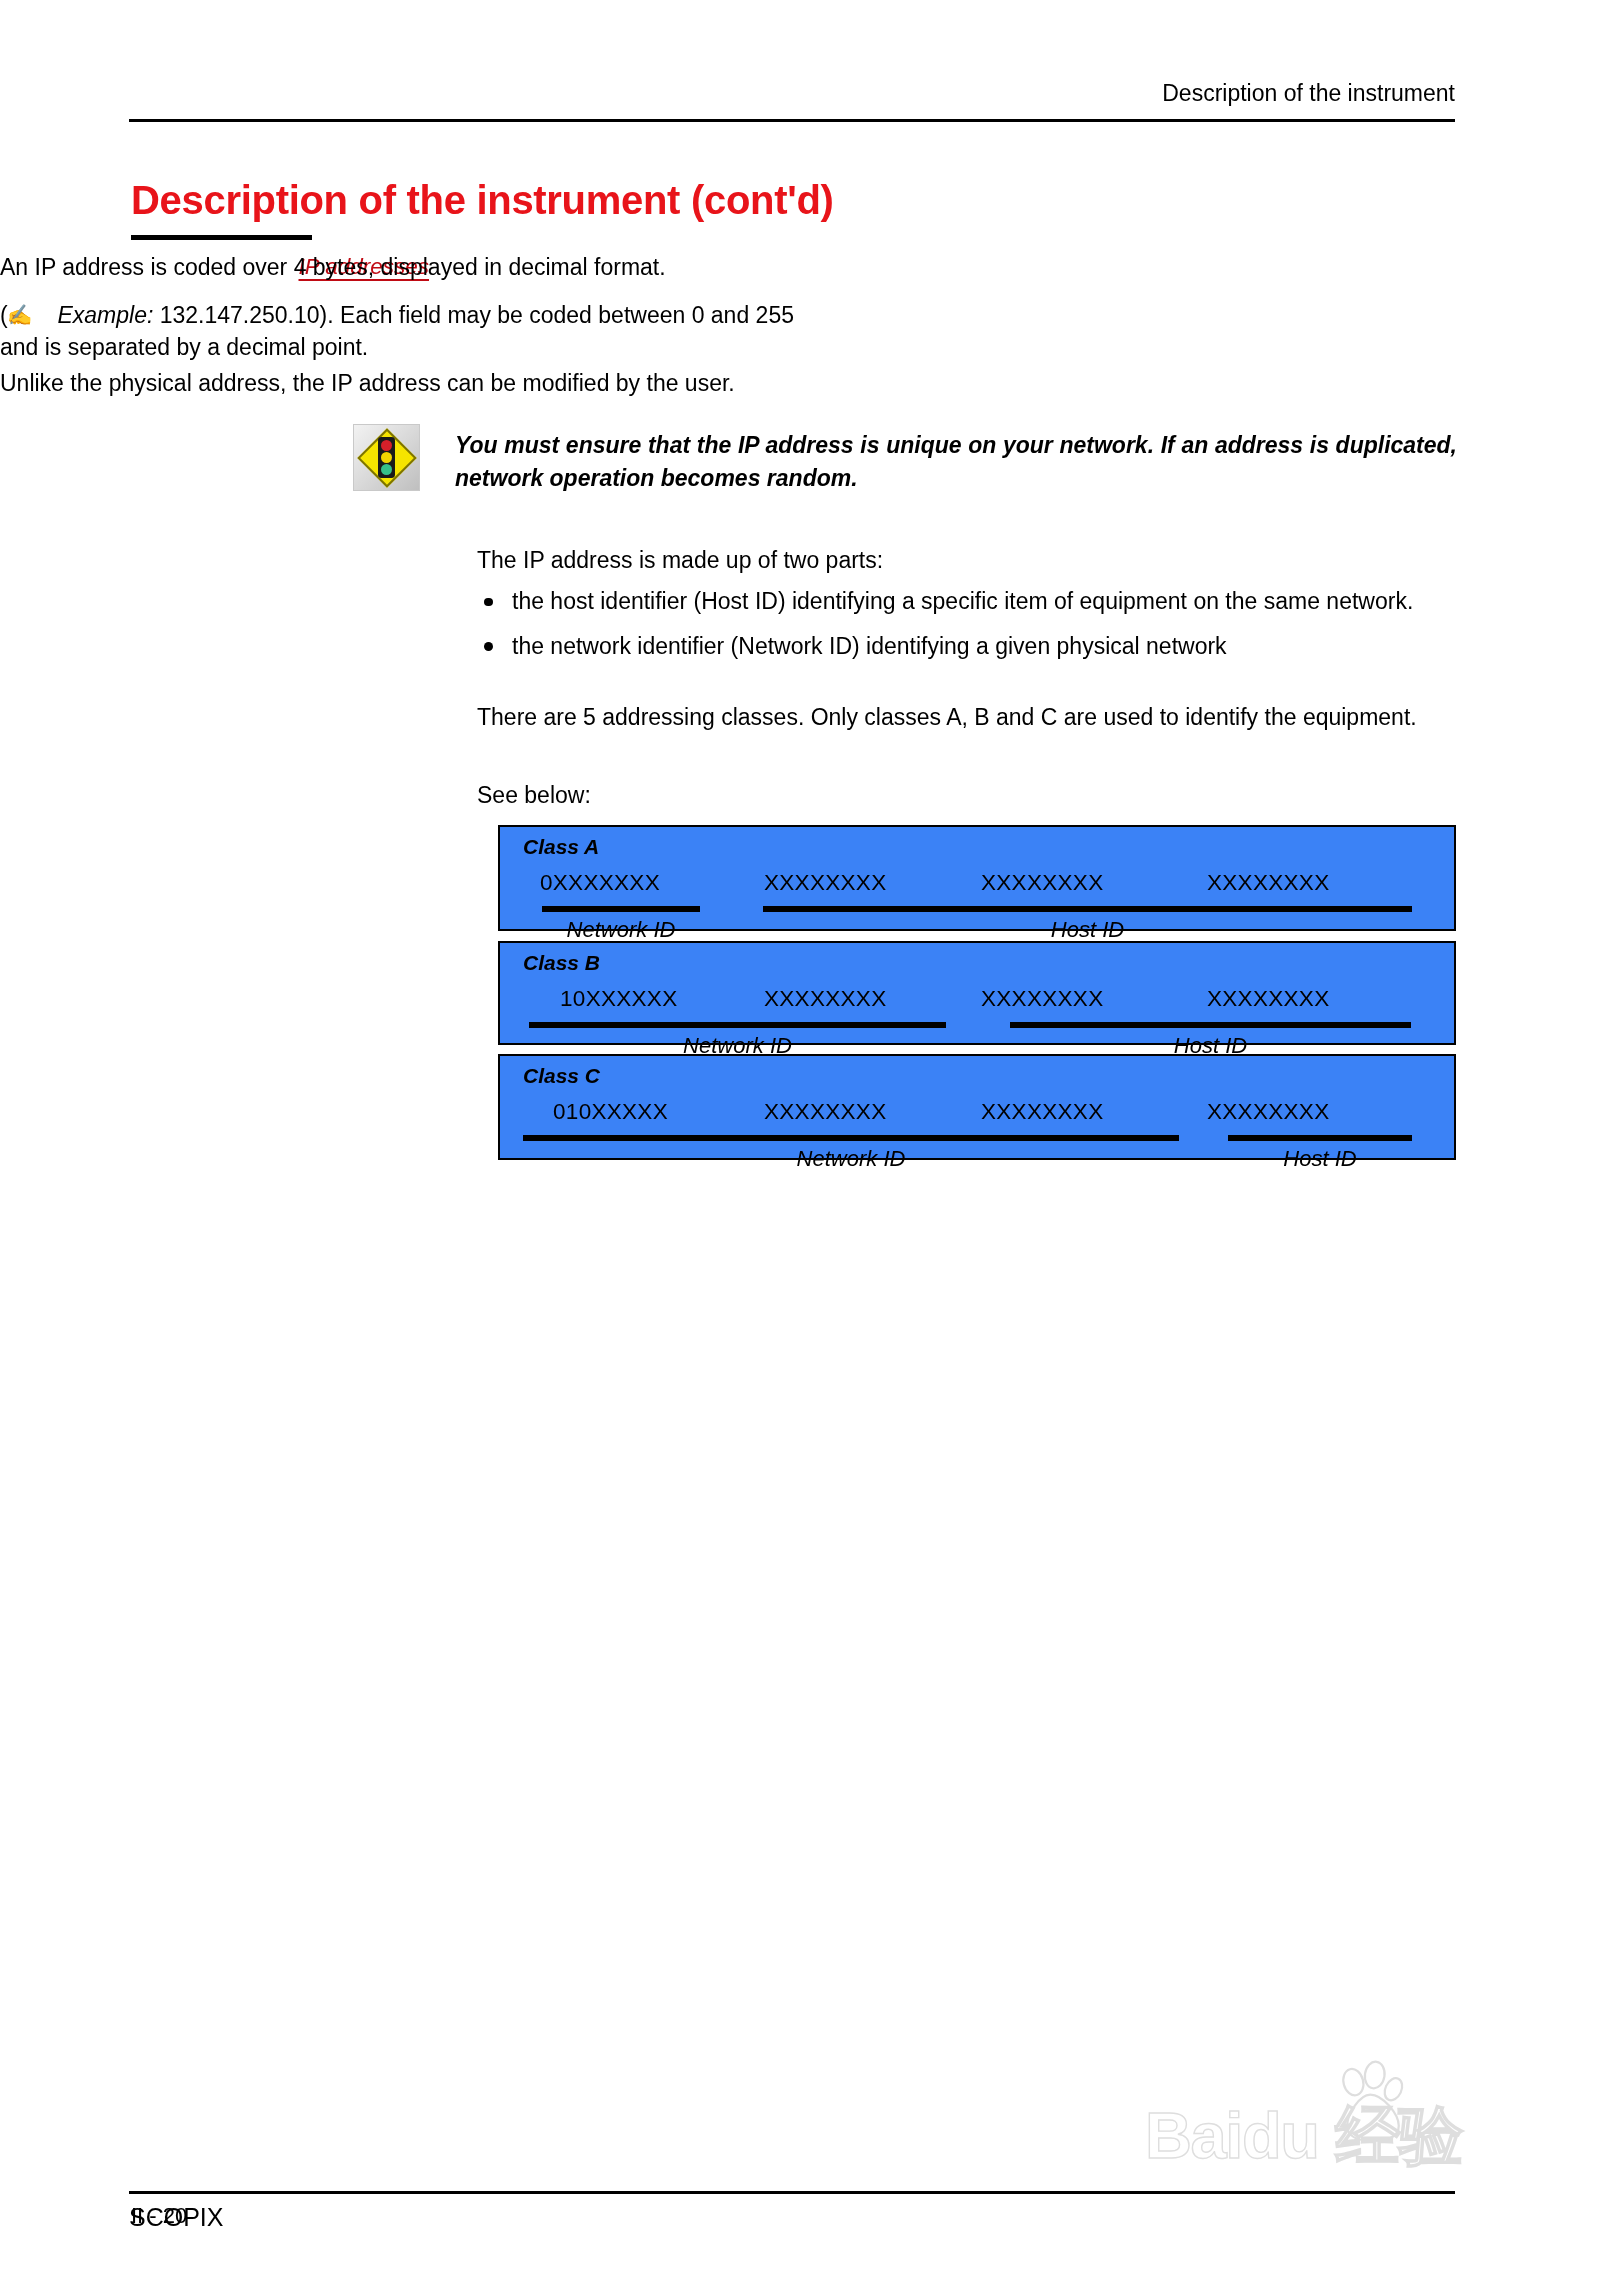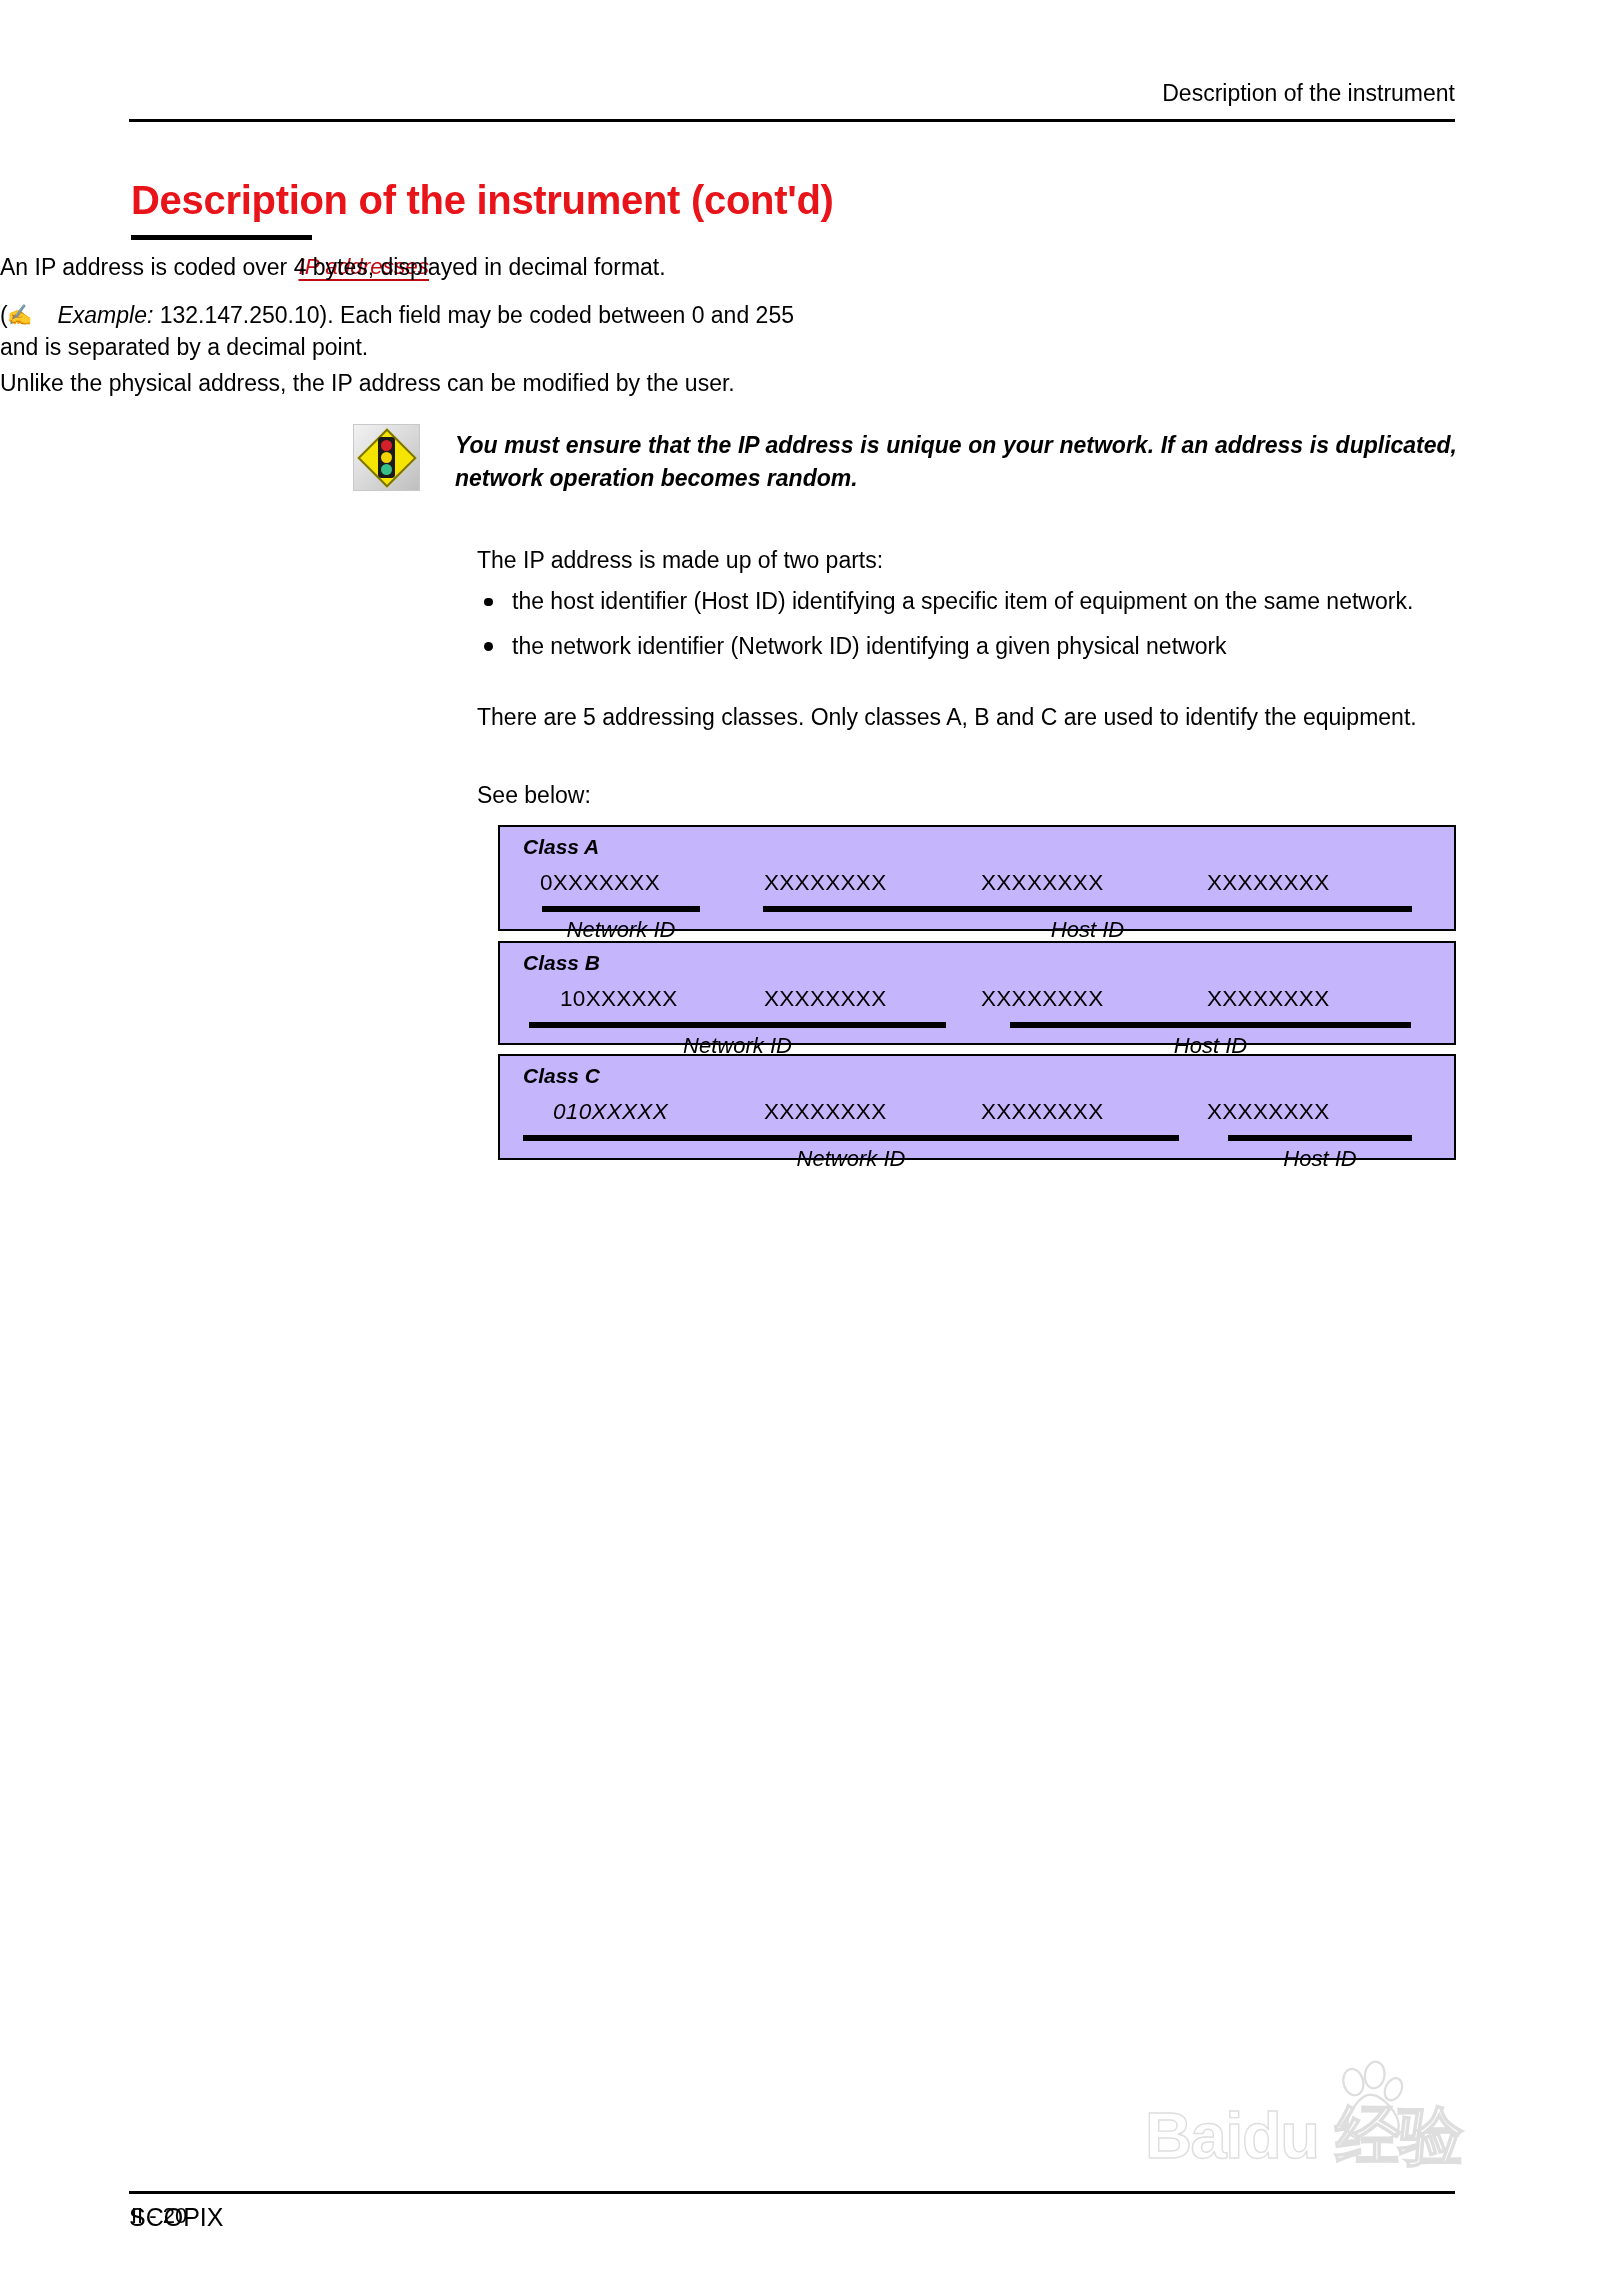--- a/index.html
+++ b/index.html
@@ -172,21 +172,21 @@
   .p-seebelow  { position: absolute; left: 477px; top: 780px; width: 981px;
                  font-size: 23px; line-height: 31px; }
 
   
   .class-box {
     position: absolute;
     left: 498px;
     width: 958px;
     border: 2.7px solid #000;
     box-sizing: border-box;
-    background: #c4b5fd;
+    background: #3b82f6;
   }
   #box-a { top: 825px; height: 106px; }
   #box-b { top: 941px; height: 104px; }
   #box-c { top: 1054px; height: 106px; }
 
   .class-title {
     position: absolute;
     left: 23px;
     top: 8.2px;
     font-size: 21px;
@@ -356,21 +356,21 @@
     </div>
     <div class="seg-bar" style="left:29px;  top:79px; width:417px;"></div>
     <div class="seg-bar" style="left:510px; top:79px; width:401px;"></div>
     <div class="seg-label" style="left:29px;  top:90px; width:417px;">Network ID</div>
     <div class="seg-label" style="left:510px; top:90px; width:401px;">Host ID</div>
   </div>
 
   <div class="class-box" id="box-c">
     <div class="class-title">Class C</div>
     <div class="octets">
-      <span class="octet" style="left:53px;font-style:italic;">010XXXXX</span>
+      <span class="octet" style="left:53px;">010XXXXX</span>
       <span class="octet" style="left:264px;">XXXXXXXX</span>
       <span class="octet" style="left:481px;">XXXXXXXX</span>
       <span class="octet" style="left:707px;">XXXXXXXX</span>
     </div>
     <div class="seg-bar" style="left:23px;   top:79px; width:656px;"></div>
     <div class="seg-bar" style="left:728px; top:79px; width:184px;"></div>
     <div class="seg-label" style="left:23px;   top:90px; width:656px;">Network ID</div>
     <div class="seg-label" style="left:728px; top:90px; width:184px;">Host ID</div>
   </div>
 

